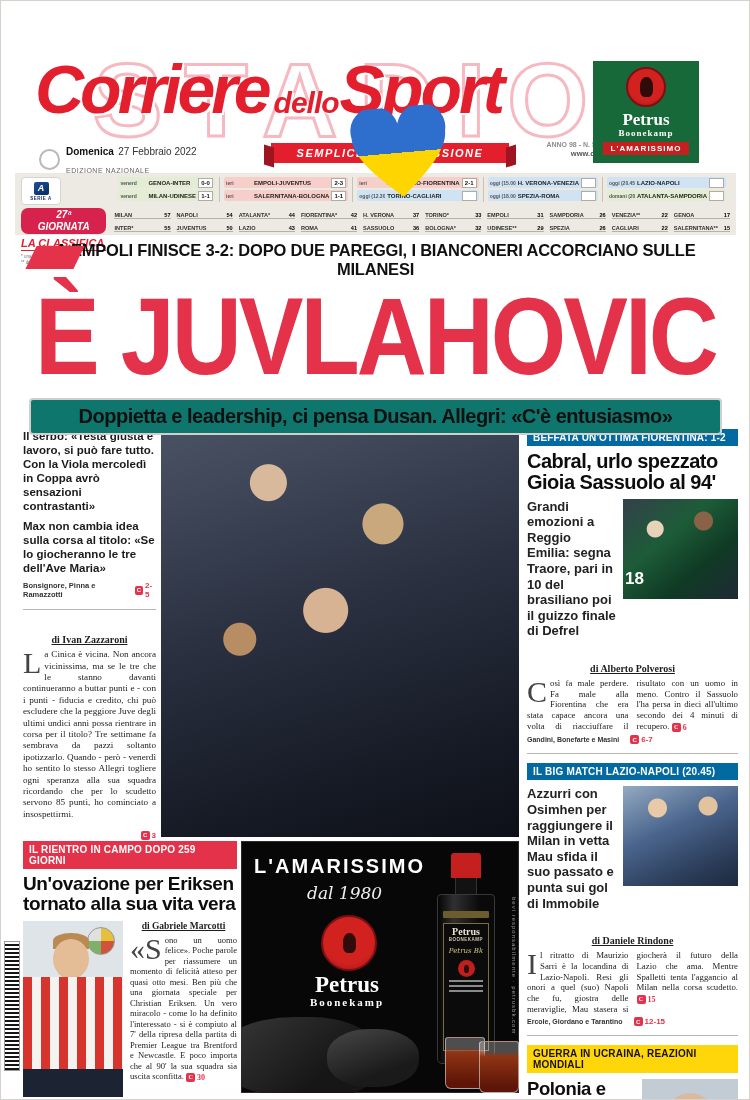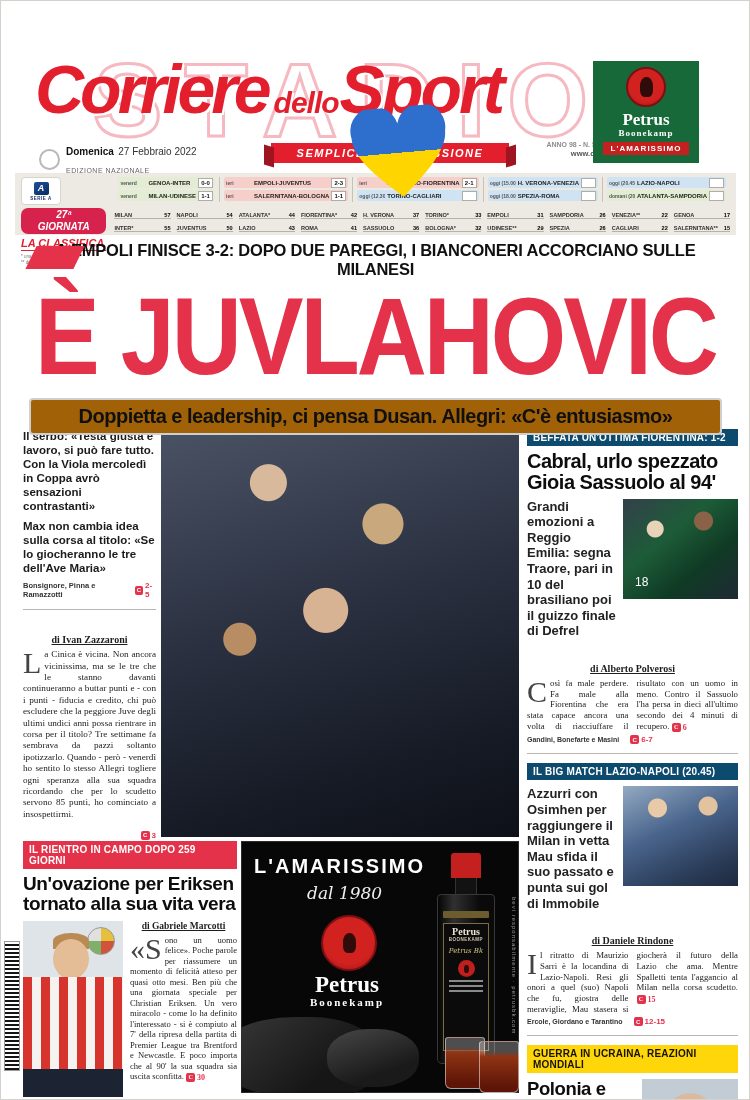--- a/index.html
+++ b/index.html
@@ -71,37 +71,37 @@
   .cl{display:flex;justify-content:space-between;align-items:flex-end;height:12px;
       border-bottom:1px solid #b5b2aa;font-size:5.6px;font-weight:bold;color:#2e2e2e;}
   .cl .p{color:#000;}
 
   
   .lead{position:absolute;left:14px;top:240px;width:721px;text-align:center;z-index:2;}
   .slash{position:absolute;left:16px;top:5px;width:48px;height:23px;background:#e4324a;transform:skewX(-26deg);}
   .kicker{font-size:16.5px;font-weight:bold;color:#101010;letter-spacing:-.2px;}
   .headline{font-size:97px;font-weight:bold;color:#e4324a;line-height:.92;letter-spacing:-3px;
             transform:scaleY(1.12);transform-origin:top;margin-top:8px;white-space:nowrap;}
-  .subbar{margin:22px 14px 0;border:2px solid #cfcfcf;border-radius:4px;background:#a16207;
+  .subbar{margin:22px 14px 0;border:2px solid #cfcfcf;border-radius:4px;background:#0f766e;
           padding:5px 2px;font-size:20px;font-weight:bold;color:#101010;letter-spacing:-.5px;}
 
   
   .main-photo{position:absolute;left:160px;top:424px;width:358px;height:412px;
     background:
       radial-gradient(circle at 30% 14%,#d9b99c 0 18px,transparent 19px),
       radial-gradient(circle at 62% 24%,#c9a87e 0 20px,transparent 21px),
       radial-gradient(circle at 46% 45%,#d7b394 0 22px,transparent 23px),
       radial-gradient(circle at 22% 52%,#b88d64 0 16px,transparent 17px),
       linear-gradient(163deg,#4a5365 0%,#2a3040 45%,#171b26 78%,#0d1017 100%);}
   .fio-photo{flex:1;height:100px;position:relative;
     background:
       radial-gradient(circle at 70% 22%,#8a6248 0 9px,transparent 10px),
       radial-gradient(circle at 28% 30%,#e6d3b8 0 8px,transparent 9px),
       linear-gradient(140deg,#33404b 0%,#1d5c38 38%,#0f3a24 68%,#202a36 100%);}
-  .fio-num{position:absolute;left:12px;bottom:10px;color:#fff;font-weight:normal;font-size:12px;}
+  .fio-num{position:absolute;left:2px;bottom:10px;color:#fff;font-weight:bold;font-size:17px;}
   .coach-photo{flex:1;height:100px;
     background:
       radial-gradient(circle at 30% 22%,#e8c9a8 0 9px,transparent 10px),
       radial-gradient(circle at 74% 20%,#e3c2a0 0 9px,transparent 10px),
       linear-gradient(155deg,#93aac2 0%,#49648c 42%,#2a3c58 78%,#1d2a40 100%);}
   .abr-photo{width:96px;height:102px;flex:none;
     background:
       radial-gradient(circle at 50% 40%,#dcb99c 0 26px,transparent 27px),
       linear-gradient(180deg,#c2ccd4 0 68%,#45536b 68%,#32405a 100%);}
   .ephoto{width:100px;height:176px;flex:none;position:relative;background:#dfe4e8;overflow:hidden;}
@@ -110,21 +110,21 @@
   .ehair{position:absolute;left:30px;top:12px;width:36px;height:16px;border-radius:50% 50% 0 0;background:#b98a52;}
   .eshirt{position:absolute;left:0;top:56px;width:100%;height:92px;
           background:repeating-linear-gradient(90deg,#d8342e 0 9px,#f5f2ef 9px 18px);}
   .eshorts{position:absolute;left:0;bottom:0;width:100%;height:28px;background:#1c2434;}
   .eball{position:absolute;right:8px;top:6px;width:26px;height:26px;border-radius:50%;
          background:conic-gradient(#e4c03c 0 25%,#d2533b 0 50%,#7fb069 0 75%,#e0e0e0 0 100%);border:1px solid #999;}
 
   
   .tag{display:block;background:#e4324a;color:#fff;font-weight:bold;font-size:10px;
        padding:3px 6px;letter-spacing:.2px;}
-  .tag.pinkred{background:#0c4a6e;}
+  .tag.pinkred{background:#0369a1;}
   .tag.yellow{background:#ffd60a;color:#16120a;}
   .chip{display:inline-flex;align-items:center;gap:2px;font-weight:bold;color:#e4324a;font-size:8px;vertical-align:baseline;}
   .chip .sq{width:9px;height:9px;background:#e4324a;border-radius:2px;color:#fff;font-size:6px;font-weight:bold;
             display:inline-flex;align-items:center;justify-content:center;}
   .byline{text-align:center;font-size:10px;font-weight:bold;text-decoration:underline;color:#1d1d1d;
           font-family:"Liberation Serif",serif;margin:24px 0 4px;}
   .serifbody{font-family:"Liberation Serif",serif;text-align:justify;color:#222;}
   .dc{float:left;font-size:30px;line-height:.78;padding:2px 3px 0 0;color:#444;font-weight:normal;}
 
   

